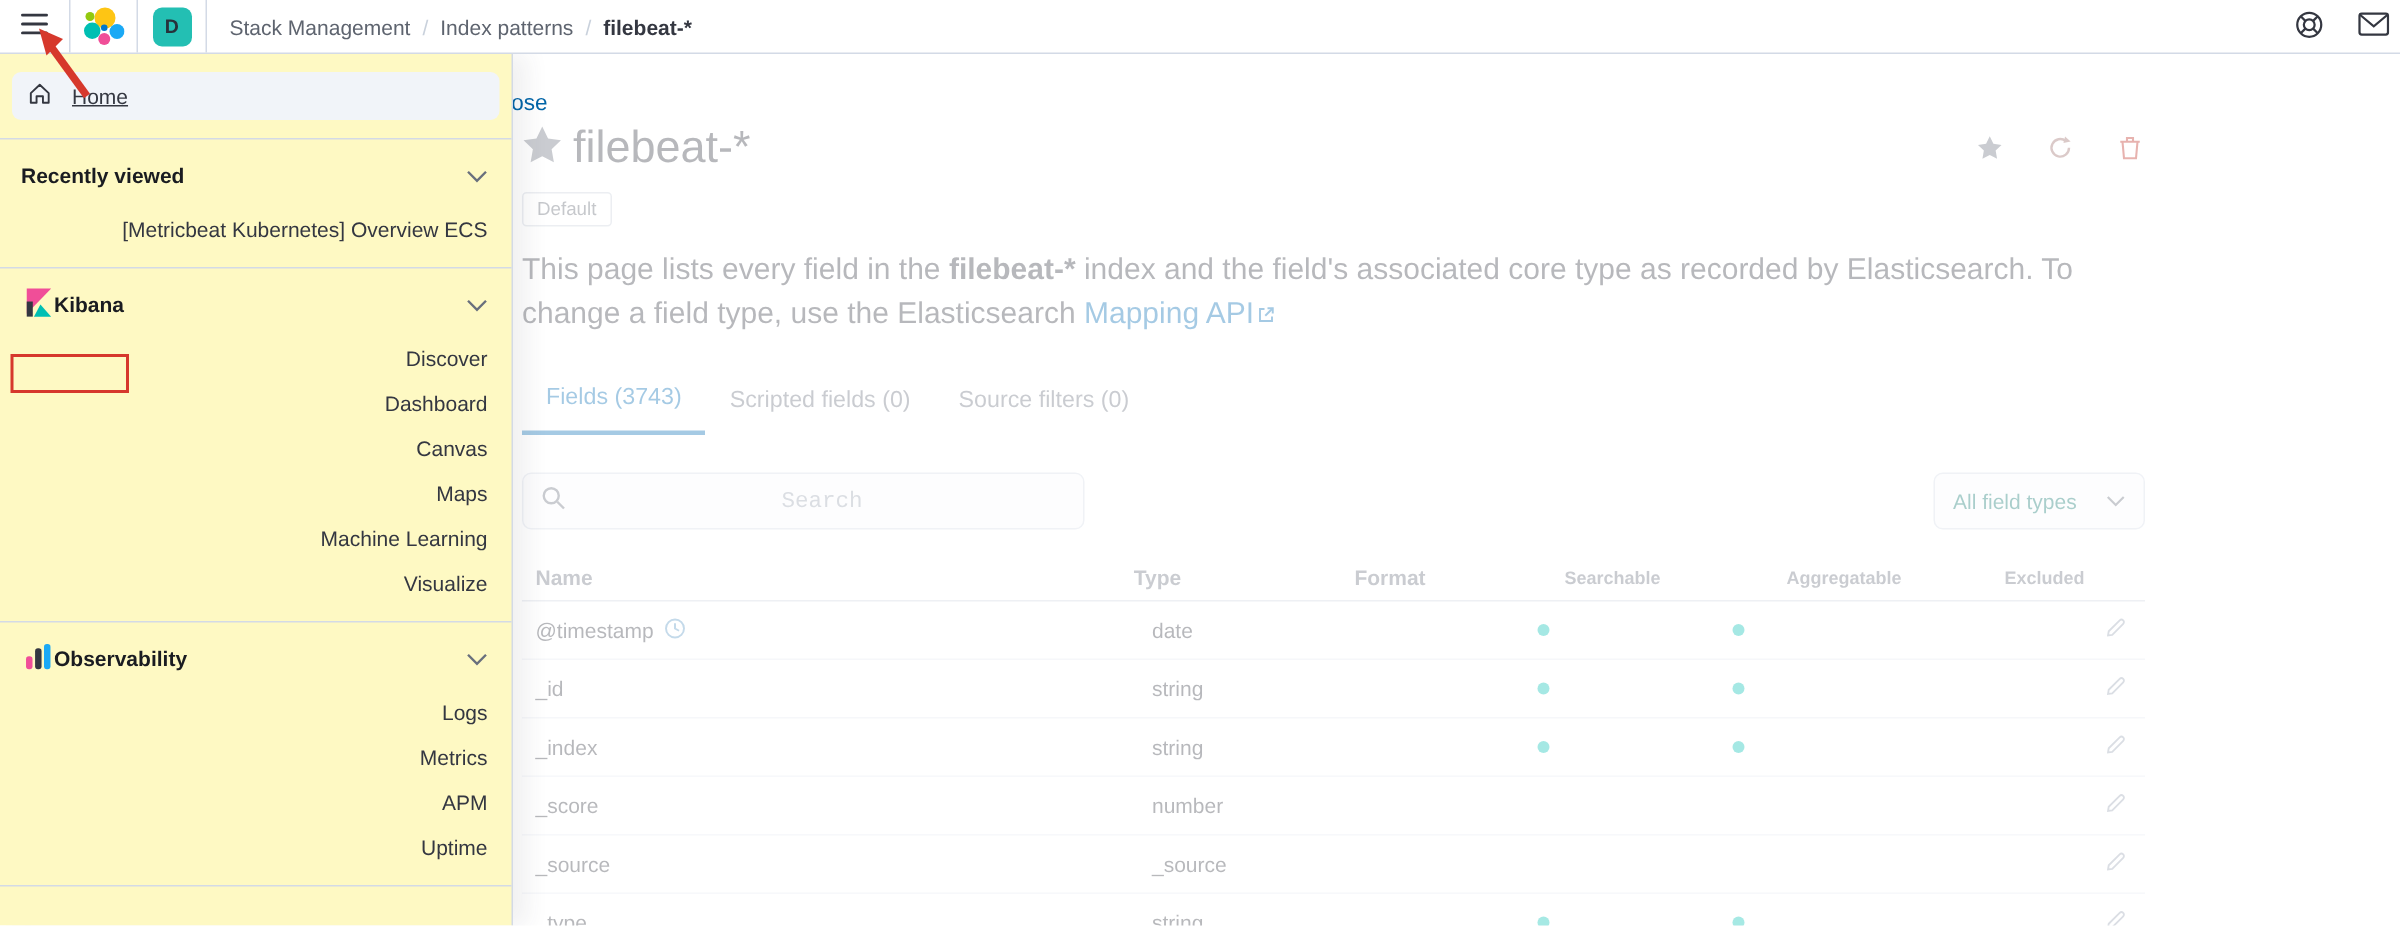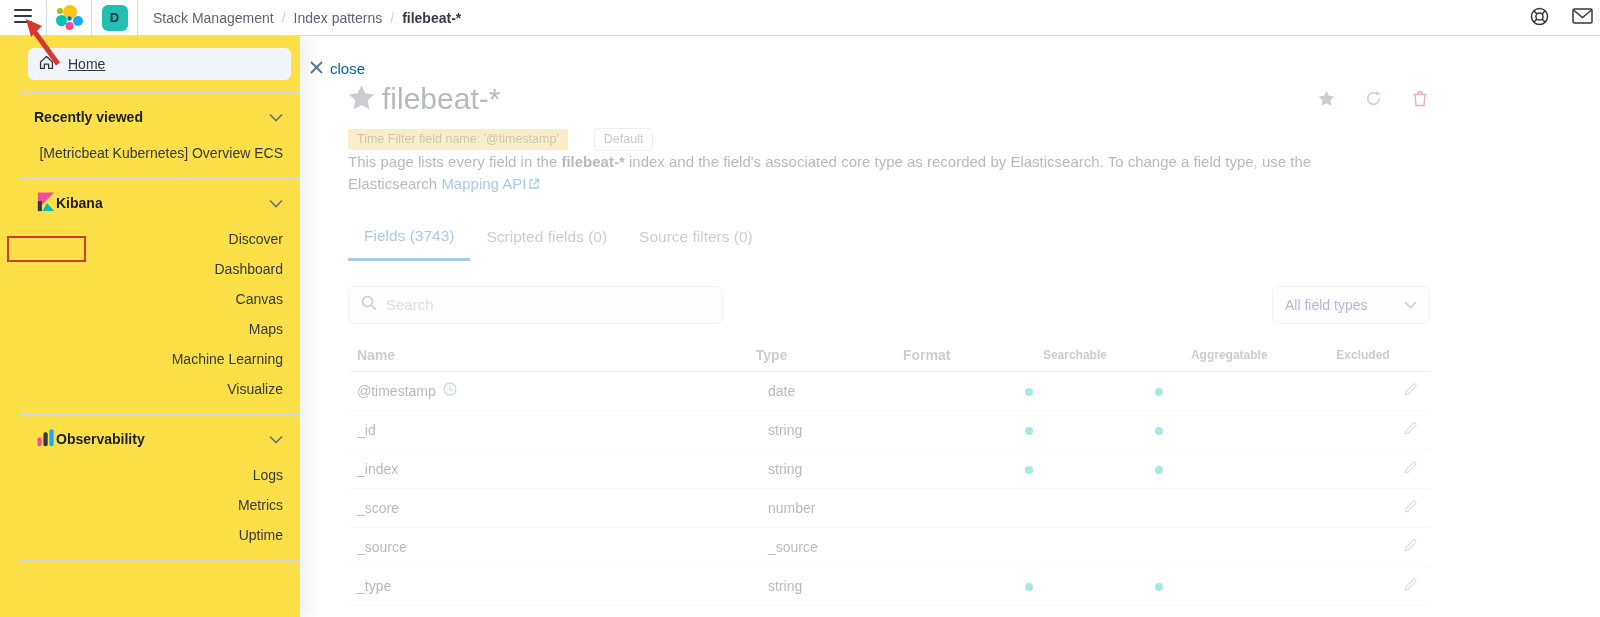--- a/index.html
+++ b/index.html
@@ -28,24 +28,24 @@
   .breadcrumbs { display:flex; align-items:center; padding-left:15px; font-size:14px; gap:8px; }
   .crumb { color:#5e646f; text-decoration:none; }
   .crumb.current { color:#343741; font-weight:bold; }
   .crumb-sep { color:#c9d1dc; font-size:14px; }
   .tb-right { margin-left:auto; display:flex; height:100%; }
   .tb-icon-seg { width:50px; }
   .tb-icon-seg.last { width:36px; }
 
   
   .sidebar {
-    position:absolute; top:36px; left:0; bottom:0; width:300px;
-    background:#fde047; border-right:1px solid #D3DAE6;
+    position:absolute; top:36px; left:0; bottom:0; width:342px;
+    background:#fef9c3; border-right:1px solid #D3DAE6;
     box-shadow:10px 0 14px rgba(53,55,65,.07);
-    z-index:20; font-size:14px;padding-left:20px;
+    z-index:20; font-size:14px;
   }
   .home-row {
     margin:12px 8px; height:32px; border-radius:6px; background:#f1f4f9;
     display:flex; align-items:center; gap:13px; padding:0 10px; cursor:pointer;
   }
   .home-row a { color:#343741; text-decoration:underline; }
   .side-div { border-top:1px solid #D3DAE6; }
   .side-section { padding:12px 16px 10px 14px; }
   .sec-header { display:flex; align-items:center; margin-bottom:9px; min-height:24px; }
   .sec-header .sec-title { font-weight:bold; color:#1a1c21; }
@@ -68,45 +68,45 @@
   .title-row { margin-top:46px; display:flex; align-items:center; gap:7px; position:relative; }
   .page-title { font-size:30px; font-weight:400; color:#343741; }
   .title-actions { position:absolute; right:2px; top:8px; display:flex; gap:30px; }
   .icon-btn { background:none; border:none; cursor:pointer; display:flex; padding:0; }
 
   .badge-row { margin-top:12px; display:flex; gap:26px; align-items:center; }
   .badge { font-size:12.5px; padding:3px 9px; border-radius:3px; line-height:1.2; }
   .badge.warning { background:#eed169; color:#6d5a20; }
   .badge.hollow { background:#fff; border:1px solid #c9d1dc; color:#5e646f; }
 
-  .description { width:1040px; font-size:15px; line-height:1.45; color:#343741; }
+  .description { margin-top:15px; width:1040px; font-size:20px; line-height:1.45; color:#343741; }
   .description .link { color:#006BB4; text-decoration:none; }
   .ext-ico { margin-left:2px; vertical-align:-1px; }
 
   .tabs { margin-top:31px; display:flex; }
   .tab {
     padding:0 16px 13px; font-size:15.5px; color:#69707D; cursor:pointer;
     border:none; background:none; font-family:inherit;
   }
   .tab.active { color:#006BB4; border-bottom:3px solid #006BB4; }
 
   .controls { margin-top:25px; display:flex; align-items:center; }
   .search-box {
     width:375px; height:38px; border:1px solid #d6dce8; border-radius:6px; background:#fbfcfd;
     display:flex; align-items:center; padding:0 12px; gap:9px;
   }
   .search-box input {
     border:none; outline:none; background:transparent; font-size:15px; width:100%;
-    font-family:Liberation Sans, sans-serif; color:#737373;
+    font-family:Liberation Mono, monospace; color:#737373;text-align:center;
   }
   .search-box input::placeholder { color:#9aa2b1; }
   .type-filter {
-    margin-left:auto; width:158px; height:38px; border:1px solid #d6dce8; border-radius:6px;
+    margin-left:auto; width:141px; height:38px; border:1px solid #d6dce8; border-radius:6px;
     background:#fbfcfd; display:flex; align-items:center; padding:0 12px; gap:8px;
-    font-size:14px; color:#4c1d95; cursor:pointer; font-family:inherit;
+    font-size:14px; color:#0f766e; cursor:pointer; font-family:inherit;
   }
   .type-filter .chev { margin-left:auto; display:flex; }
 
   .table { margin-top:16px; }
   .thead { display:flex; height:32px; align-items:center; border-bottom:1px solid #cfd6e2;gap:32px; }
   .th { font-size:12px; font-weight:bold; color:#69707D; }
   .trow { display:flex; height:39px; align-items:center; border-bottom:1px solid #e7ebf2; }
   .c-name { width:420px; padding-left:9px; display:flex; align-items:center; gap:7px; font-size:14px; }
   .c-type { width:129px; font-size:14px; }
   .c-format { width:121px; font-size:14px; }
@@ -264,20 +264,23 @@
             <polyline points="1,1.5 7,7.5 13,1.5"></polyline>
           </svg>
       </span>
     </div>
     <div class="sec-items">
       <div class="side-item">
           <a href="#">Logs</a>
         </div>
       <div class="side-item">
           <a href="#">Metrics</a>
+        </div>
+      <div class="side-item">
+          <a href="#">APM</a>
         </div>
       <div class="side-item">
           <a href="#">Uptime</a>
         </div>
     </div>
   </div>
   <div class="side-div"></div>
 </aside>
 
 <main class="main">
@@ -323,21 +326,20 @@
                 <path d="M3 4.5 L4 15.5 H12 L13 4.5"></path>
                   <line x1="1.5" y1="4.5" x2="14.5" y2="4.5"></line>
                   <path d="M6 4.5 V2 H10 V4.5"></path>
               </svg>
             </span>
           </button>
         </div>
       </div>
 
       <div class="badge-row">
-        <span class="badge warning">Time Filter field name: '@timestamp'</span>
         <span class="badge hollow">Default</span>
       </div>
 
       <p class="description"><span>This page lists every field in the </span><b>filebeat-*</b><span> index and the field's associated core type as recorded by Elasticsearch. To change a field type, use the Elasticsearch </span><a class="link" href="#">Mapping API</a><span class="ext-ico"><svg width="12" height="12" viewBox="0 0 12 12" fill="none" stroke="#006BB4" stroke-width="1.3">
               <path d="M5 2 H2 V10 H10 V7"></path>
               <path d="M7 1.5 H10.5 V5"></path>
               <line x1="10.5" y1="1.5" x2="5.5" y2="6.5"></line>
             </svg></span></p>
 
       <div class="tabs">

